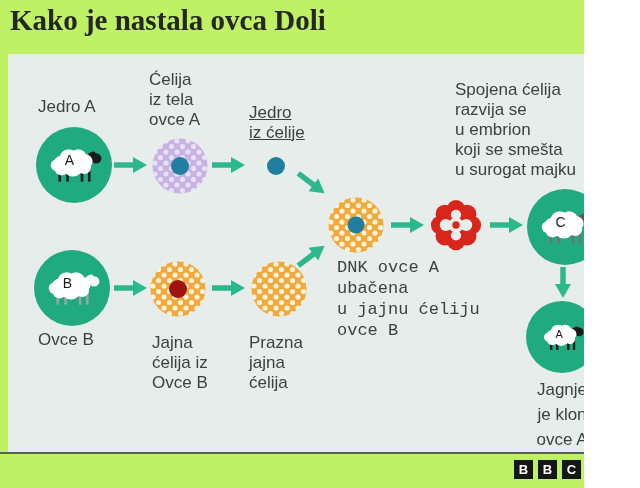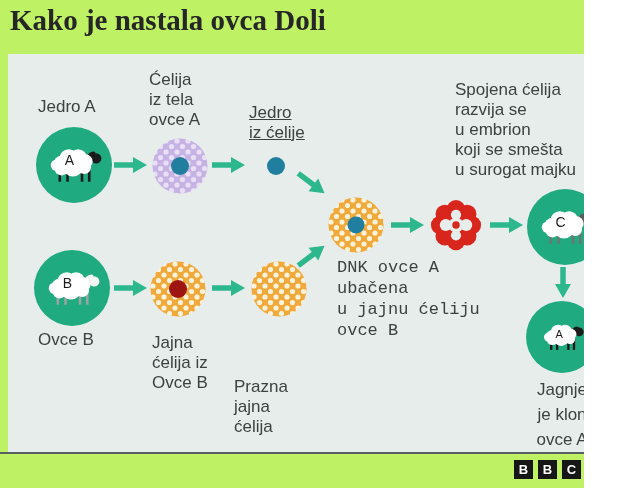--- a/index.html
+++ b/index.html
@@ -144,21 +144,21 @@
     <defs>
       <pattern id="po2" width="11" height="11" patternUnits="userSpaceOnUse">
         <rect width="11" height="11" fill="#f2a93b"></rect>
         <circle cx="3" cy="3" r="2.6" fill="#fdf3dd"></circle>
         <circle cx="8.5" cy="8.5" r="2.6" fill="#fdf3dd"></circle>
       </pattern>
     </defs>
     <circle cx="28" cy="28" r="27.5" fill="url(#po2)"></circle>
   </svg>
 
-  <div class="lbl" style="left:234px;top:333px;margin-top:44px;">Prazna
+  <div class="lbl" style="left:249px;top:333px;">Prazna
 jajna
 ćelija</div>
 
   <svg class="abs" style="left:293px;top:247px;transform:rotate(-37deg);" width="36" height="18" viewBox="0 0 36 18">
     <line x1="2" y1="9" x2="23" y2="9" stroke="#2db78c" stroke-width="5.5"></line>
     <polygon points="21,1 35,9 21,17" fill="#2db78c"></polygon>
   </svg>
 
   <svg class="abs" style="left:328px;top:197px;" width="56" height="56" viewBox="0 0 56 56">
     <defs>

